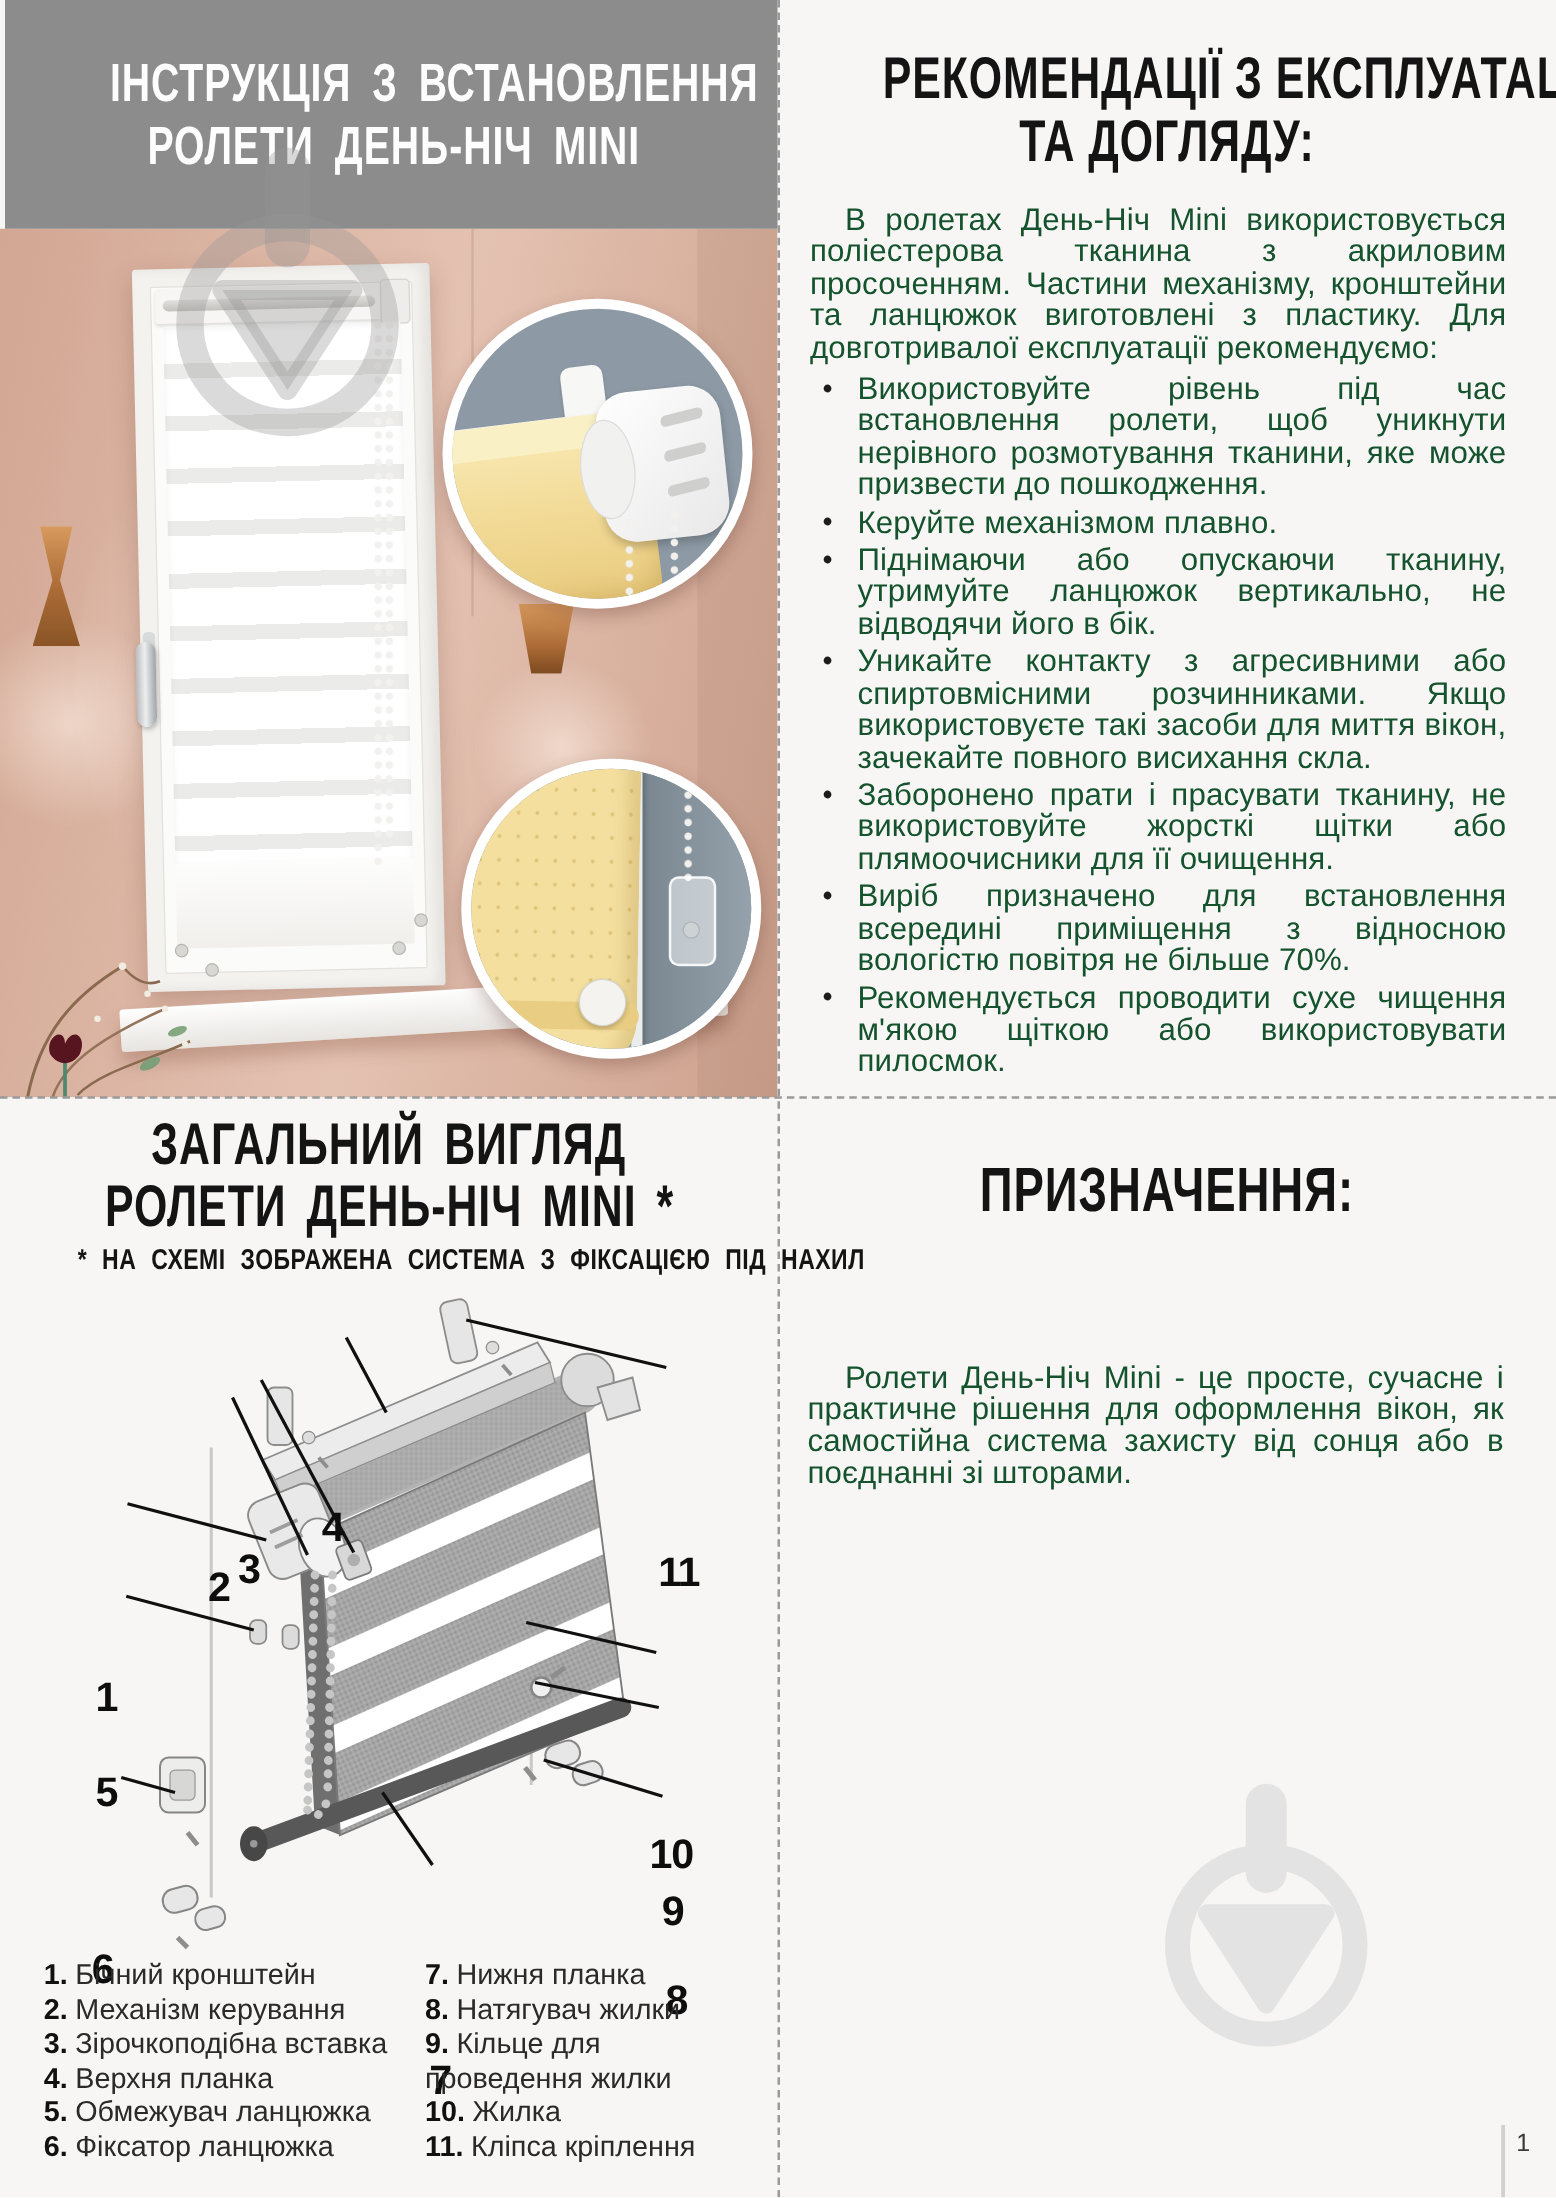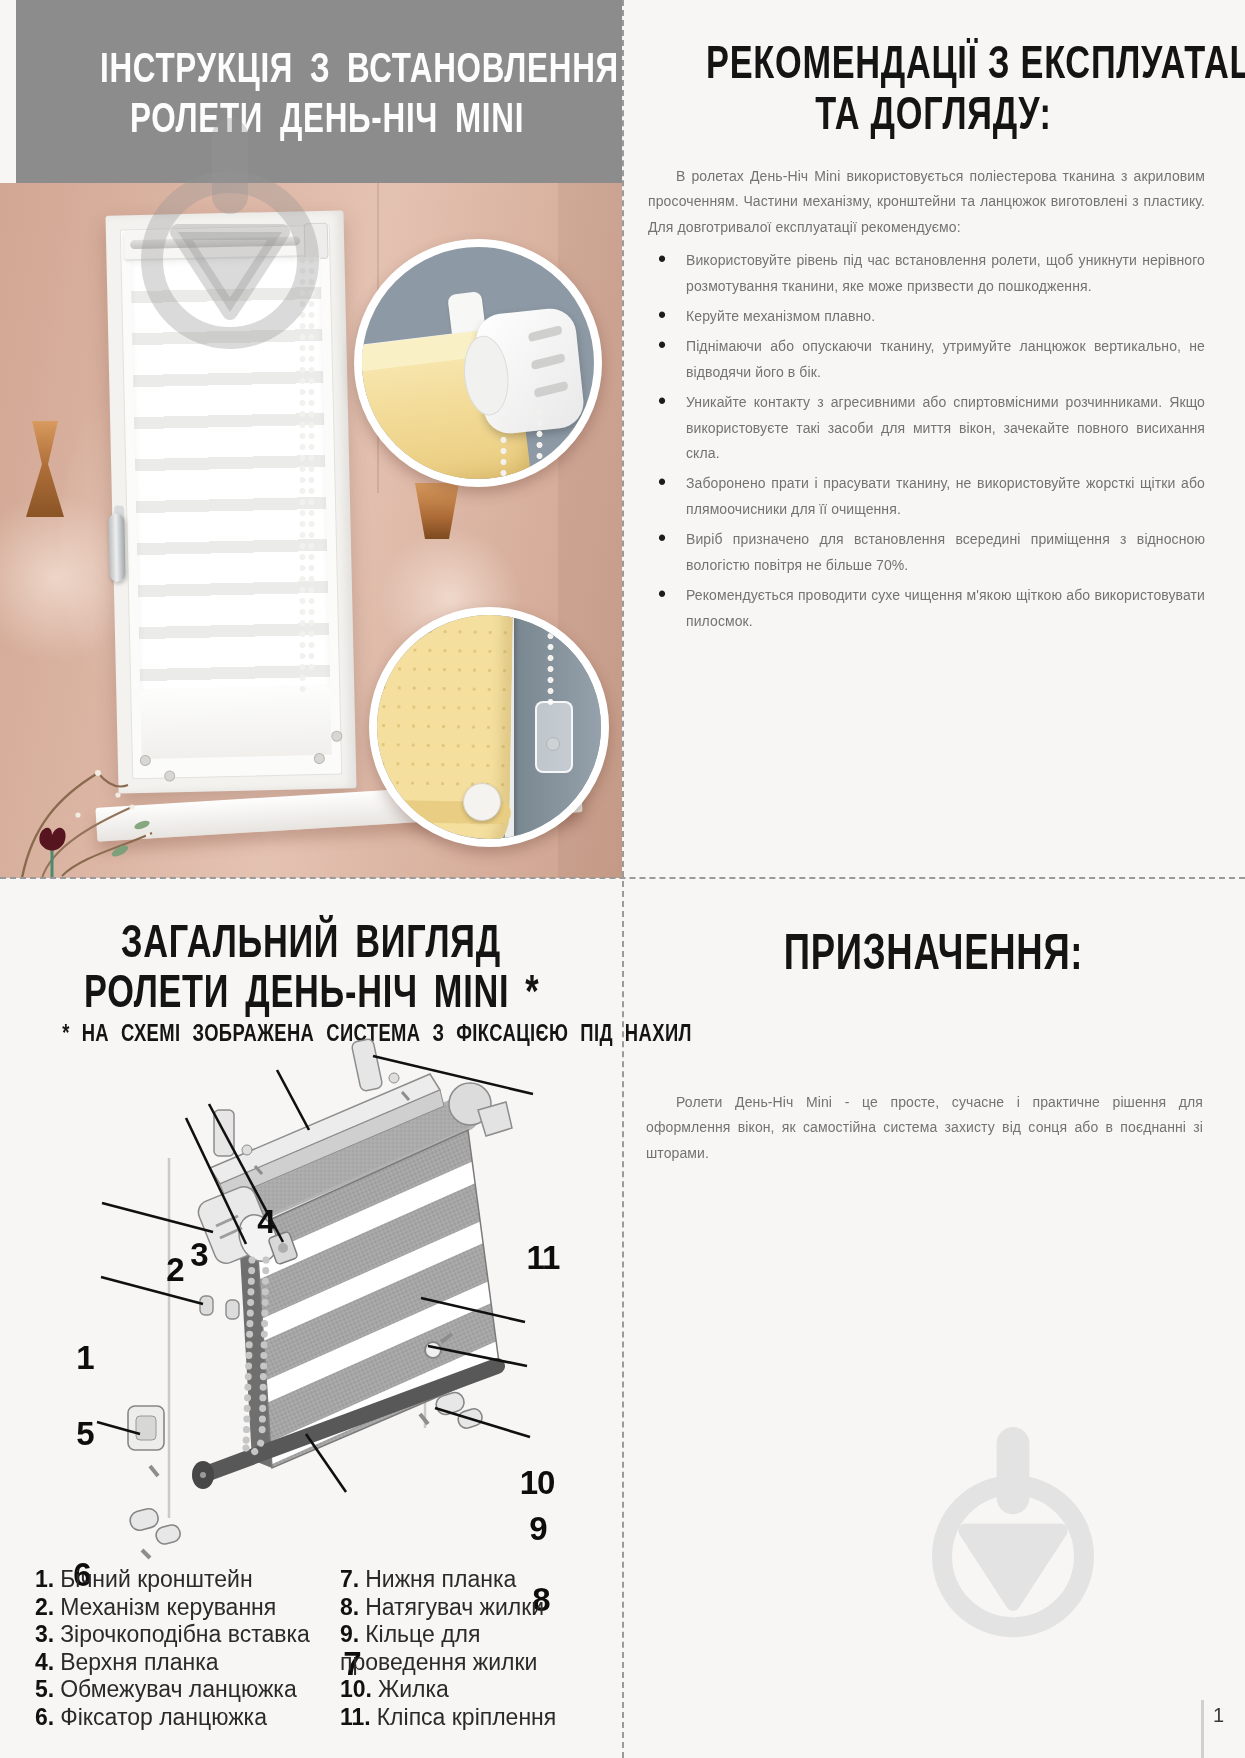--- a/index.html
+++ b/index.html
@@ -12,21 +12,21 @@
   .divider-v{position:absolute;left:622px;top:0;height:1758px;width:0;border-left:2px dashed #9a9a9a;z-index:40;}
   .divider-h{position:absolute;top:877px;left:0;width:1245px;height:0;border-top:2px dashed #9a9a9a;z-index:40;}
 
   
   .cond{display:block;font-weight:700;text-align:center;white-space:nowrap;
         transform:scaleX(0.73);transform-origin:50% 50%;letter-spacing:1px;color:#141414;}
   h1,h2,h3{margin:0;padding:0;font-weight:700;}
 
   
   .q-tl{position:absolute;left:0;top:0;width:622px;height:878px;overflow:hidden;}
-  .gray-header{position:absolute;left:16px;top:0;width:622px;height:183px;background:#8c8c8c;
+  .gray-header{position:absolute;left:4px;top:0;width:622px;height:183px;background:#8c8c8c;
                display:flex;flex-direction:column;justify-content:center;gap:4px;z-index:2;}
   .gray-header .cond{color:#fdfdfd;font-size:43px;line-height:46px;word-spacing:10px;}
   .photo{position:absolute;left:0;top:183px;width:622px;height:695px;z-index:1;
          background:linear-gradient(100deg,#d2a793 0%,#dcb5a4 28%,#e4c2b2 52%,#d9b19f 76%,#cda28e 100%);}
   .photo .corner-line{position:absolute;left:377px;top:0;width:2px;height:310px;background:rgba(110,70,50,0.15);}
   .photo .right-shade{position:absolute;left:558px;top:0;width:64px;height:695px;background:rgba(90,55,40,0.07);}
   .glow{position:absolute;border-radius:50%;filter:blur(2px);background:radial-gradient(circle,rgba(255,245,235,0.55) 0%,rgba(255,245,235,0) 70%);}
   
   .window{position:absolute;left:112px;top:30px;width:238px;height:578px;background:#f3f2ef;border-radius:3px;
           transform:rotate(-1.3deg);box-shadow:0 8px 20px rgba(100,60,45,0.25), inset -6px 0 10px rgba(0,0,0,0.07);}
@@ -83,29 +83,29 @@
   .inset .disc{position:absolute;left:86px;top:168px;width:36px;height:36px;border-radius:50%;background:#f4f3f0;border:1px solid #d8d5d0;box-shadow:0 2px 4px rgba(0,0,0,0.2);}
   
   .wm{position:absolute;pointer-events:none;}
   .wm-photo{left:130px;top:110px;width:200px;height:260px;z-index:5;}
   .wm-br{left:300px;top:540px;width:182px;height:240px;}
 
   
   .q-tr{position:absolute;left:622px;top:0;width:623px;height:878px;padding:0;}
   .q-tr .heading{margin-top:36px;}
   .q-tr .cond{font-size:47px;line-height:51px;}
-  .body-text{font-size:14px;line-height:25.4px;text-align:justify;color:#737373;letter-spacing:0.1px;}
+  .body-text{font-size:25px;line-height:25.4px;text-align:justify;color:#14532d;letter-spacing:0.1px;}
   .q-tr .intro{margin:26px 40px 0 26px;text-indent:28px;}
   .q-tr ul{list-style:none;margin:8px 40px 0 26px;padding:0;}
   .q-tr li{position:relative;padding-left:38px;margin-bottom:5px;}
   .q-tr li::before{content:"•";position:absolute;left:10px;top:-1px;font-size:23px;color:#1c1c1c;}
 
   
   .q-bl{position:absolute;left:0;top:878px;width:622px;height:880px;}
-  .q-bl .heading{margin-top:38px;}
+  .q-bl .heading{margin-top:12px;}
   .q-bl .cond{font-size:47px;line-height:50px;word-spacing:8px;}
   .q-bl .note{font-size:23px;line-height:26px;transform:scaleX(0.8);letter-spacing:0.5px;margin-top:4px;}
   .diagram{position:absolute;left:0;top:158px;width:622px;height:524px;}
   .callout{position:absolute;transform:translate(-50%,-50%);font-weight:700;font-size:33px;color:#0d0d0d;
            font-family:"Liberation Sans",sans-serif;letter-spacing:-1px;}
   .legend{position:absolute;left:35px;top:688px;width:580px;display:flex;}
   .legend .col-l{width:305px;}
   .legend .col-r{width:265px;}
   .legend-item{font-size:23px;line-height:27.5px;color:#2a2a2a;}
   .legend-item b{color:#111;margin-right:6px;}

